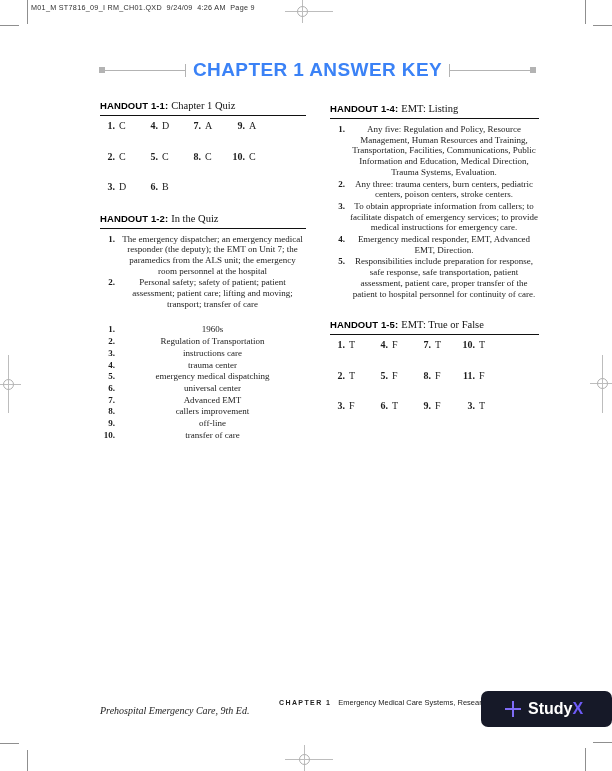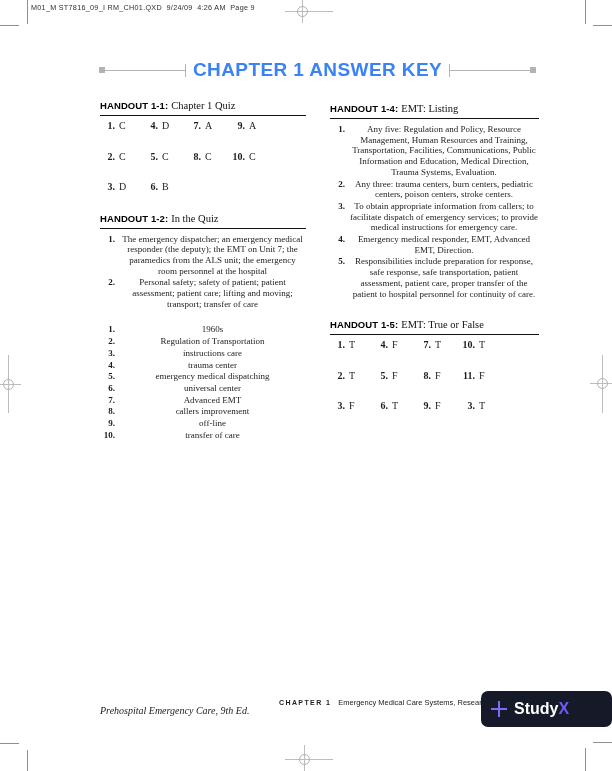--- a/index.html
+++ b/index.html
@@ -49,21 +49,21 @@
   .li{display:flex;font-size:9px;line-height:10.7px;margin-bottom:1px;}
   .li .lnum{flex:0 0 15px;text-align:right;font-weight:bold;margin-right:4px;}
   .li .ltxt{flex:1 1 auto;text-align:center;}
 
   
   .foot-book{position:absolute;left:100px;top:705px;font-style:italic;font-size:10px;color:#222;}
   .foot-ch{position:absolute;left:279px;top:698px;font-family:"Liberation Sans",sans-serif;
            font-size:7.5px;color:#222;white-space:nowrap;z-index:1;}
   .foot-ch .chlabel{font-weight:bold;font-size:7px;letter-spacing:1.4px;margin-right:7px;}
   .badge{position:absolute;left:481px;top:691px;width:131px;height:36px;background:#161928;
-         border-radius:7px;display:flex;align-items:center;padding-left:10px;box-sizing:border-box;
+         border-radius:7px;display:flex;align-items:center;padding-left:24px;box-sizing:border-box;
          z-index:2;cursor:pointer;text-align:center;}
   .plus{position:relative;width:16px;height:16px;margin-right:7px;flex:0 0 auto;}
   .plus .pb-h{position:absolute;left:0;top:7px;width:16px;height:1.7px;background:#7f6cf5;}
   .plus .pb-v{position:absolute;left:7px;top:0;width:1.7px;height:16px;background:#7f6cf5;}
   .badge-study{font-family:"Liberation Sans",sans-serif;font-weight:bold;font-size:16px;color:#ffffff;}
   .badge-x{font-family:"Liberation Sans",sans-serif;font-weight:bold;font-size:16px;color:#6e5bf7;}
 </style>
 </head>
 <body>
 

